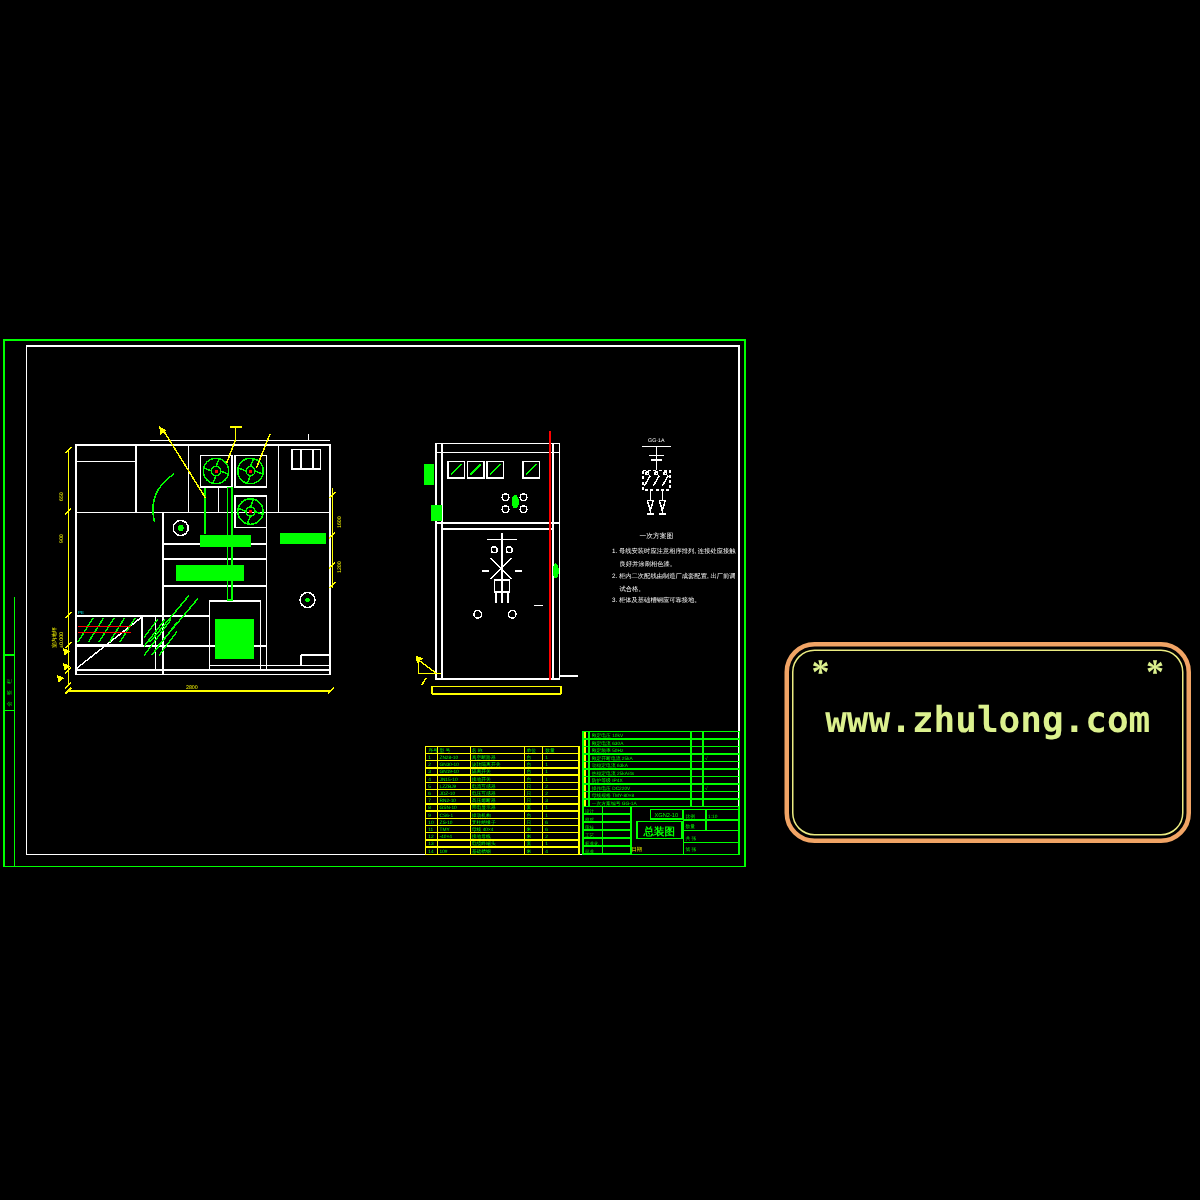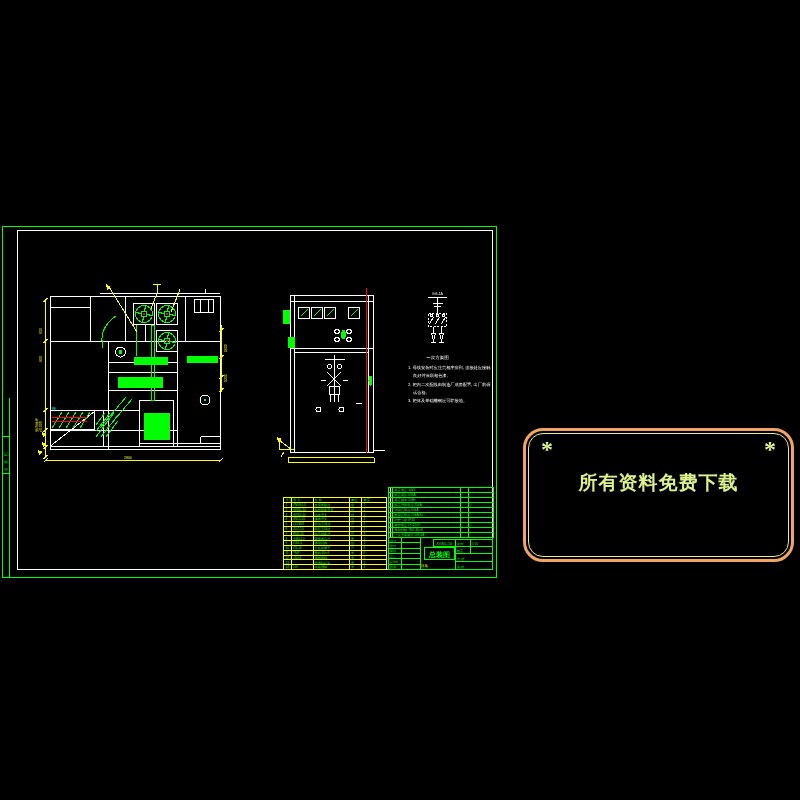--- a/index.html
+++ b/index.html
@@ -482,17 +482,17 @@
         <text x="390" y="568.38" fill="#00ff00" font-size="3">批准</text>
       </g>
 </svg>
 
 <div id="badge">
   <div class="badge-inner">
     <div class="badge-row1">
       <span class="star">*</span>
       <span class="star">*</span>
     </div>
-    <div class="badge-slogan">所有资料免费下载</div>
+    <div class="badge-url">www.zhulong.com</div>
   </div>
 </div>
 
 </div>
 
 </body></html>

